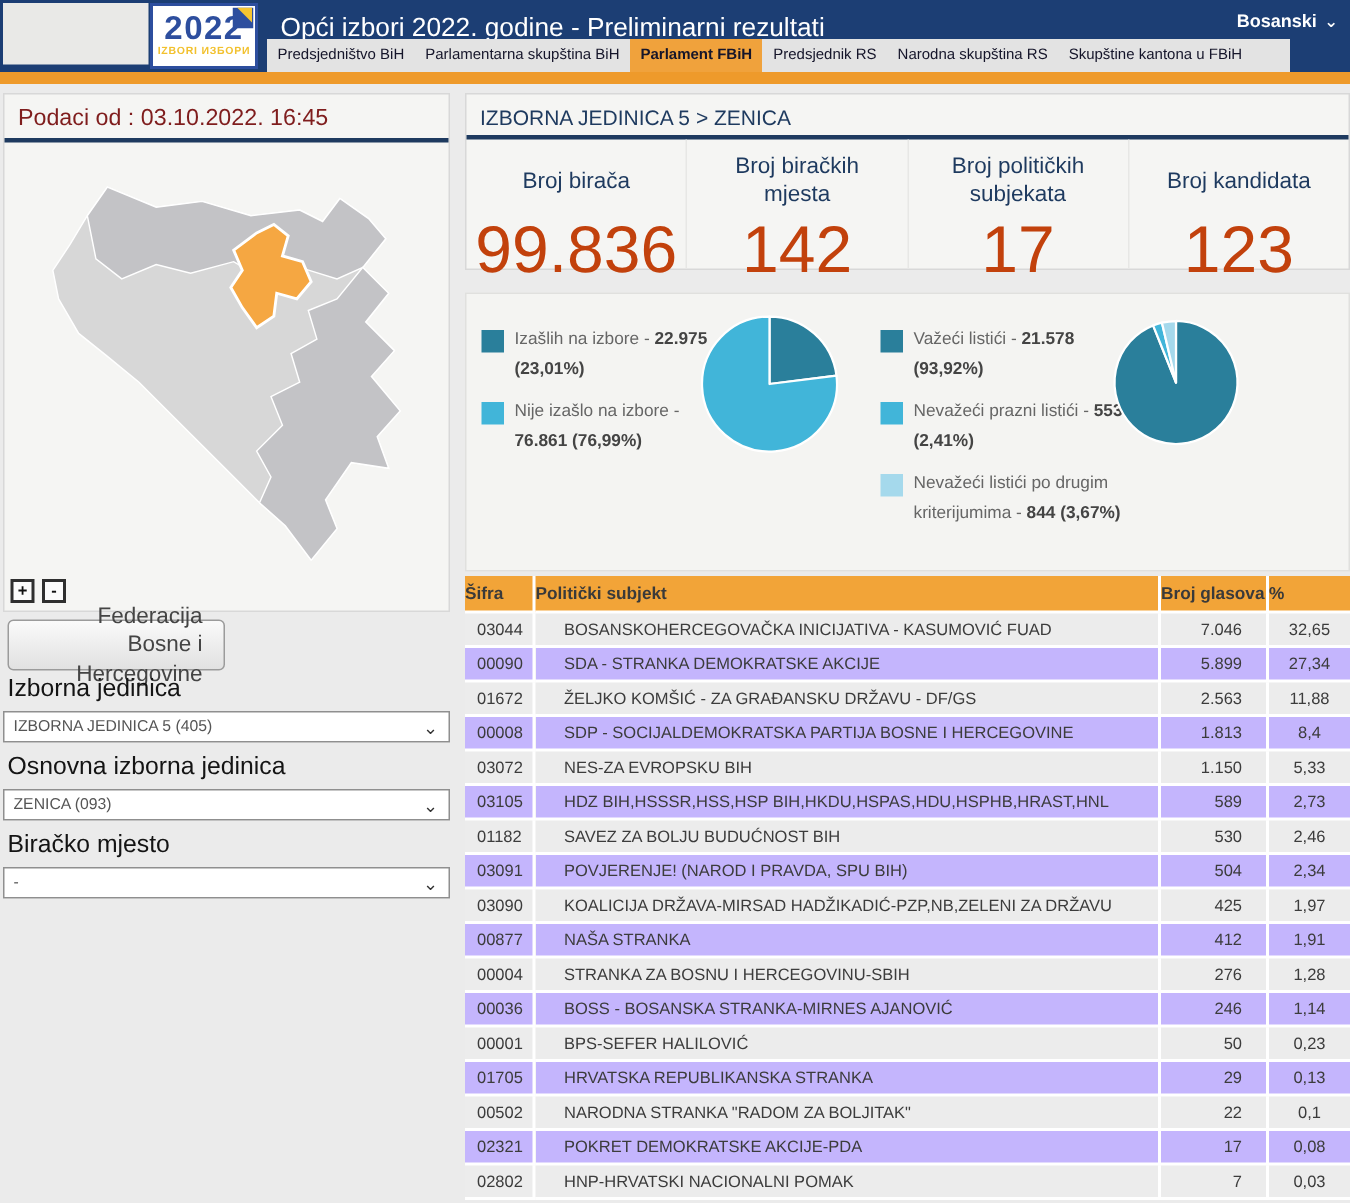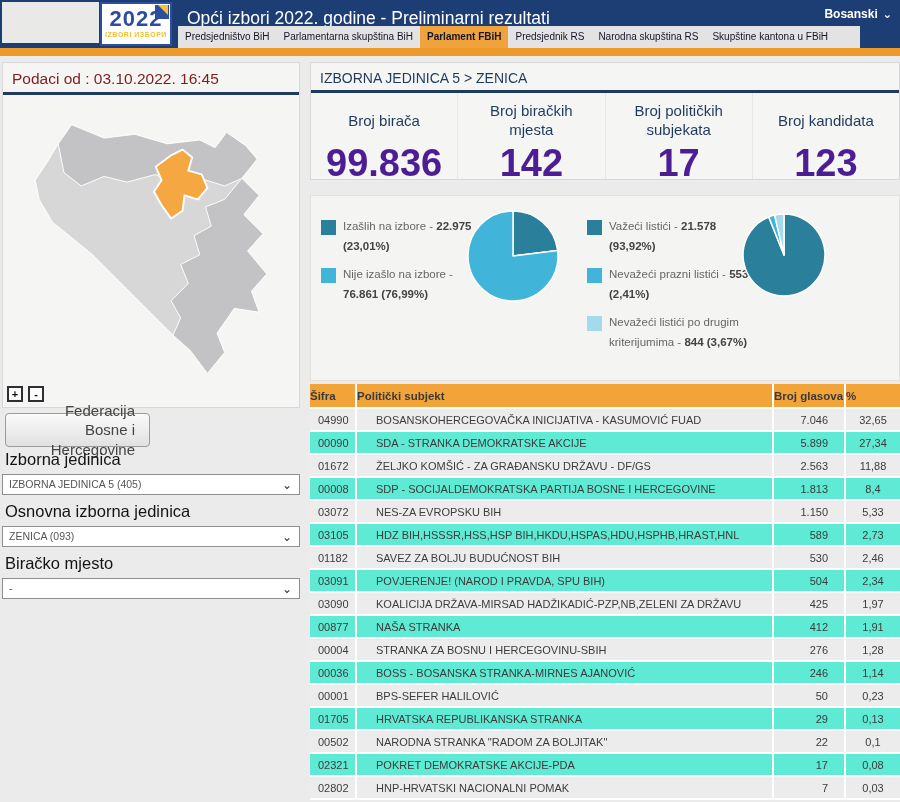--- a/index.html
+++ b/index.html
@@ -42,42 +42,42 @@
   .select-chevron { position:absolute; right:7px; top:1px; font-size:12px; color:#333; }
 
   
   .results-top { position:absolute; left:310px; top:62px; width:590px; height:118px; background:#f5f5f3; border:1px solid #d8d8d8; }
   .rh-text { padding:7px 9px 4px 9px; font-size:14px; color:#1e3a5f; border-bottom:3px solid #1e3a5f; }
   .stats-row { display:flex; height:86px; }
   .stat-cell { flex:1; text-align:center; border-left:1px solid #e7e7e5; }
   .stat-cell:first-child { border-left:none; }
   .stat-label { height:42px; display:flex; align-items:center; justify-content:center;
     padding:0 18px; font-size:15px; color:#1e3a5f; line-height:1.25; margin-top:7px; }
-  .stat-value { font-size:38px; color:#4c1d95; margin-top:0px;font-weight:bold; }
+  .stat-value { font-size:44px; color:#c2410c; margin-top:0px; }
 
   .charts-panel { position:absolute; left:310px; top:195px; width:590px; height:186px; background:#f4f4f2; border:1px solid #e0e0de; }
   .legend { position:absolute; }
   #legend-0 { left:10px; top:20px; width:162px; }
   #legend-1 { left:276px; top:20px; width:164px; }
   .legend-item { display:flex; margin-bottom:8px; font-size:11.5px; color:#666; line-height:20px; }
   .legend-sq { width:15px; height:15px; margin:4px 7px 0 0; flex:none; }
   .legend-text b { color:#444; }
   #pie-0 { position:absolute; left:152px; top:10px; }
   #pie-1 { position:absolute; left:428px; top:14px; }
 
   .table-wrap { position:absolute; left:310px; top:384px; width:590px; }
   table { width:100%; border-collapse:collapse; table-layout:fixed; }
   th { background:#f2a438; font-size:11.5px; font-weight:bold; color:#3a3a3a; height:24px;
     border-right:2px solid #fff; border-bottom:2px solid #fff; text-align:left; }
   th:last-child { border-right:none; }
   td { font-size:11px; color:#3c3c3c; height:23px; border-right:2px solid #fff; border-bottom:2px solid #fff;
     white-space:nowrap; overflow:hidden; }
   td:last-child { border-right:none; }
   tr.odd td { background:#ececec; }
-  tr.even td { background:#5eead4; }
+  tr.even td { background:#c4b5fd; }
   td.code { padding-left:8px; }
   td.subject { padding-left:19px; }
   td.votes { text-align:right; padding-right:16px; }
   td.pct { text-align:center; }
 </style>
 </head>
 <body>
 
 <div class="header">
   <div class="header-placeholder"></div>
@@ -200,21 +200,21 @@
     <thead>
         <tr id="results-thead-row">
           <th>Šifra</th>
           <th>Politički subjekt</th>
           <th>Broj glasova</th>
           <th>%</th>
         </tr>
       </thead>
     <tbody id="results-tbody">
         <tr class="odd">
-          <td class="code">04990</td>
+          <td class="code">03044</td>
           <td class="subject">BOSANSKOHERCEGOVAČKA INICIJATIVA - KASUMOVIĆ FUAD</td>
           <td class="votes">7.046</td>
           <td class="pct">32,65</td>
         </tr>
         <tr class="even">
           <td class="code">00090</td>
           <td class="subject">SDA - STRANKA DEMOKRATSKE AKCIJE</td>
           <td class="votes">5.899</td>
           <td class="pct">27,34</td>
         </tr>

